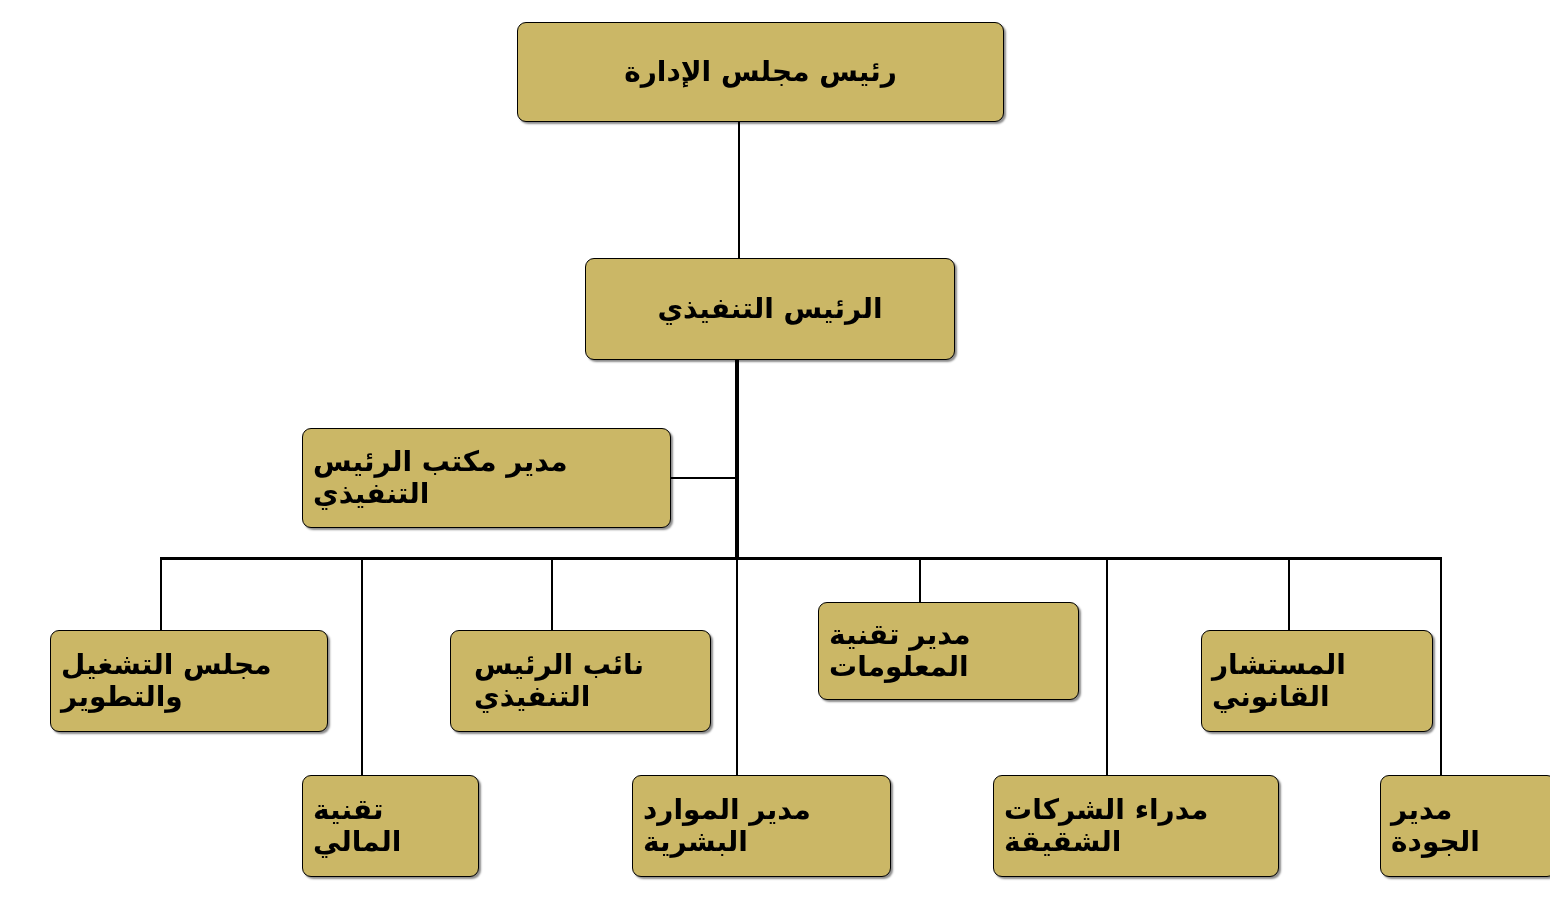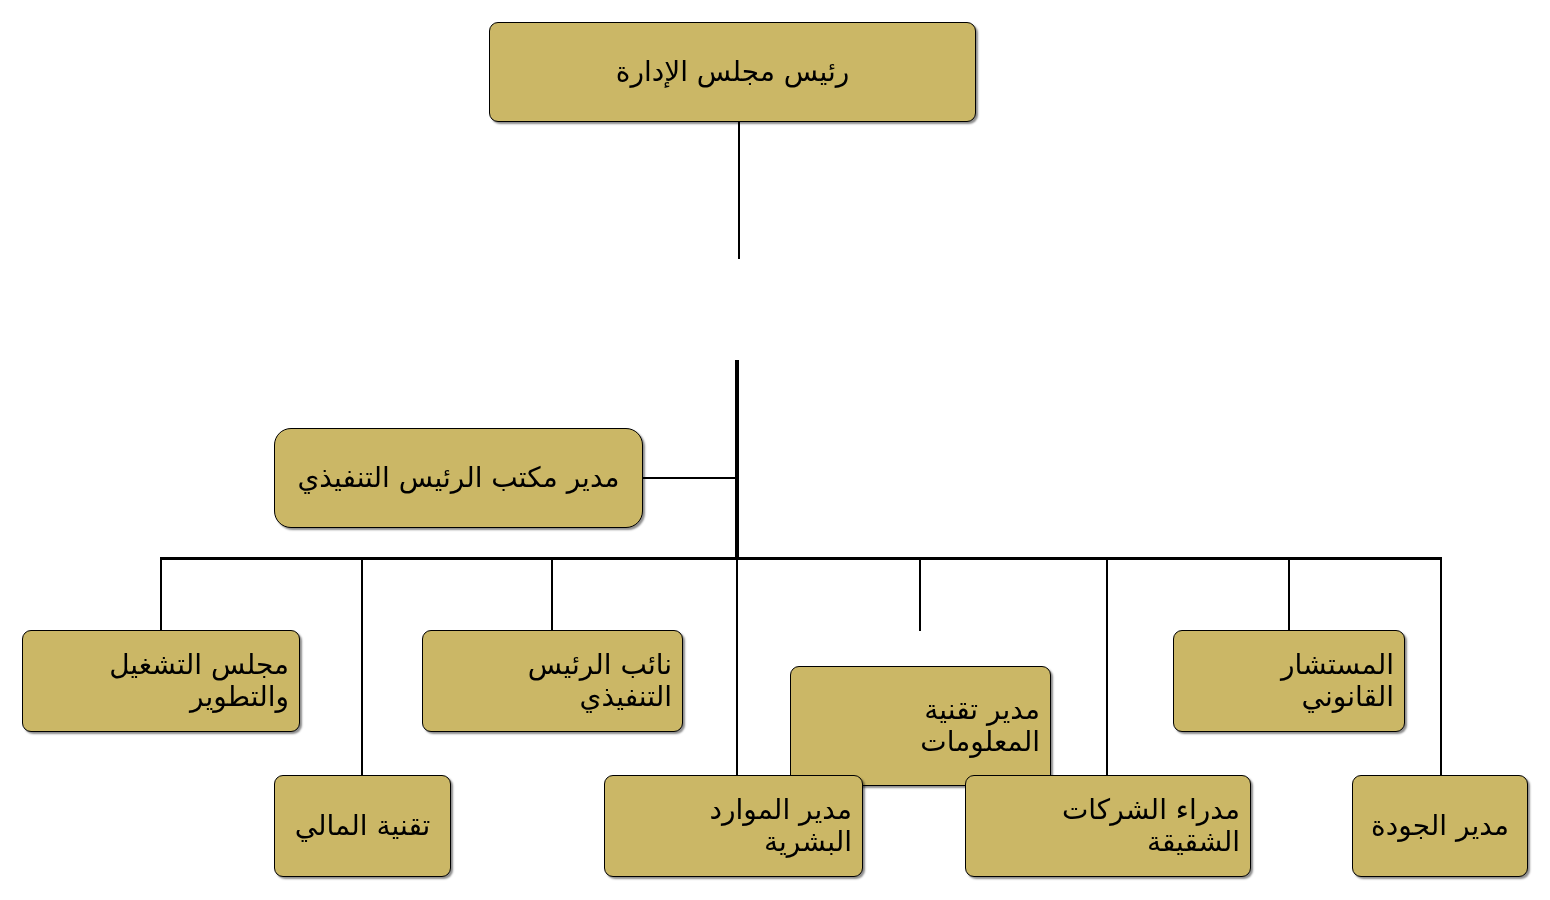--- a/index.html
+++ b/index.html
@@ -18,40 +18,41 @@
   .node {
     position: absolute;
     box-sizing: border-box;
     background: #CBB766;
     border: 1.5px solid #000000;
     border-radius: 9px;
     box-shadow: 2px 2px 2px rgba(0,0,0,0.45);
     display: flex;
     align-items: center;
     justify-content: center;
-    text-align: right;
+    text-align: left;
     direction: rtl;
-    font-weight: normal;
+    font-weight: bold;
     font-size: 28px;
     color: #000000;
     padding: 4px 10px;
     line-height: 1.15;
+    margin-left: 28px;
   }
   .line {
     position: absolute;
     background: #000000;
   }
 
   
   .n-chairman        { left: 489px;  top: 22px;  width: 487px; height: 100px; }
   .n-ceo             { left: 557px;  top: 258px; width: 370px; height: 102px; }
-  .n-office-manager  { left: 274px;  top: 428px; width: 369px; height: 100px; border-radius: 17px; }
+  .n-office-manager  { left: 274px;  top: 428px; width: 369px; height: 100px; }
   .n-ops-dev         { left: 22px;   top: 630px; width: 278px; height: 102px; }
   .n-deputy-ceo      { left: 422px;  top: 630px; width: 261px; height: 102px; padding-left: 23px; }
-  .n-it-manager      { left: 790px;  top: 666px; width: 261px; height: 120px; }
+  .n-it-manager      { left: 790px;  top: 602px; width: 261px; height: 98px; }
   .n-legal-advisor   { left: 1173px; top: 630px; width: 232px; height: 102px; }
   .n-financial       { left: 274px;  top: 775px; width: 177px; height: 102px; }
   .n-hr              { left: 604px;  top: 775px; width: 259px; height: 102px; }
   .n-sister          { left: 965px;  top: 775px; width: 286px; height: 102px; }
   .n-quality         { left: 1352px; top: 775px; width: 176px; height: 102px; }
 
   
   .c-chairman-ceo    { left: 738px;  top: 122px; width: 2px;    height: 137px; }
   .c-trunk           { left: 735px;  top: 360px; width: 4px;    height: 199px; }
   .c-office-link     { left: 643px;  top: 477px; width: 93px;   height: 2px;  }
@@ -80,20 +81,23 @@
   <div class="line c-drop-legal"></div>
   <div class="line c-drop-financial"></div>
   <div class="line c-drop-hr"></div>
   <div class="line c-drop-sister"></div>
   <div class="line c-drop-quality"></div>
 
   <div class="node n-chairman">
     <span>رئيس مجلس الإدارة</span>
   </div>
 
+  <div class="node n-ceo">
+    <span>الرئيس التنفيذي</span>
+  </div>
 
   <div class="node n-office-manager">
     <span>مدير مكتب الرئيس التنفيذي</span>
   </div>
 
   <div class="node n-ops-dev">
     <span>مجلس التشغيل والتطوير</span>
   </div>
 
   <div class="node n-deputy-ceo">

